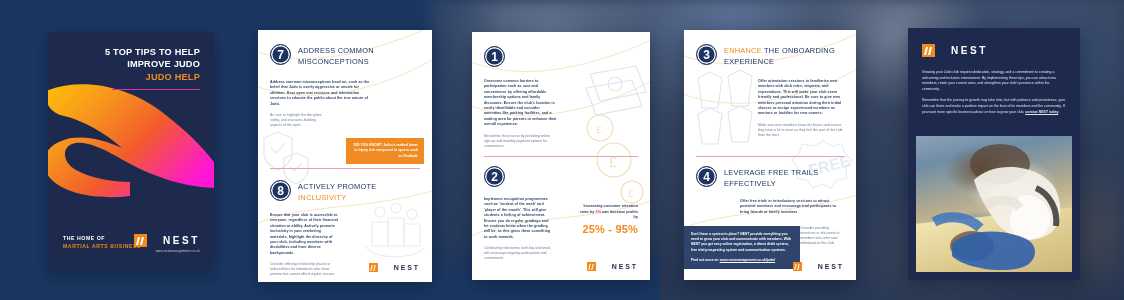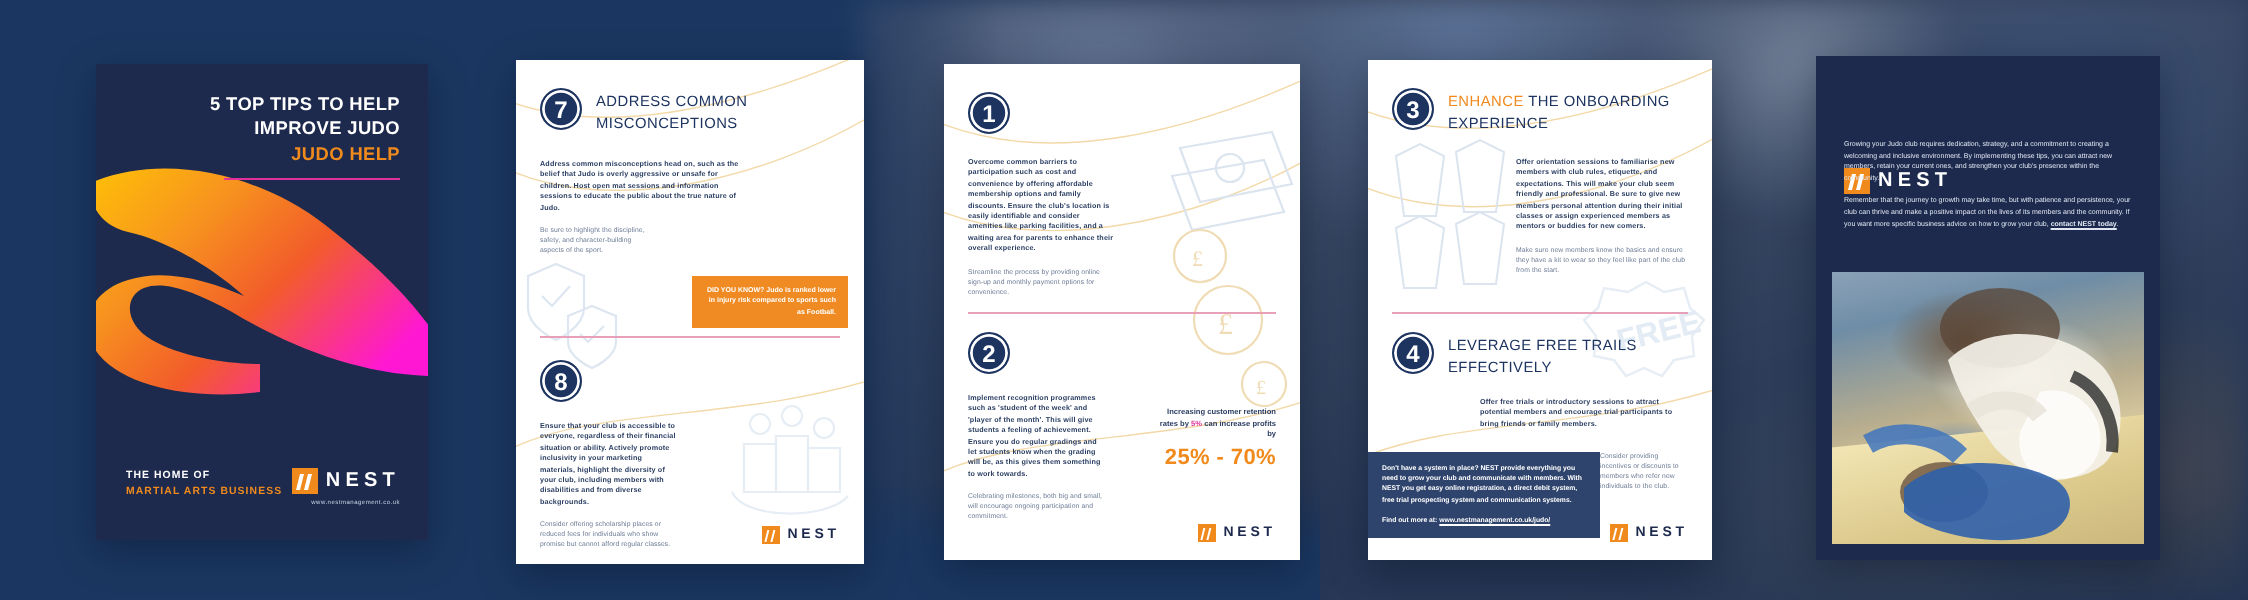--- a/index.html
+++ b/index.html
@@ -70,21 +70,21 @@
   .cover-foot {
     position: absolute; left: 15px; bottom: 20px;
     font-size: 5.2px; font-weight: bold; line-height: 8px; letter-spacing: .55px;
   }
   .cover-foot .l1 { color: #ffffff; }
   .cover-foot .l2 { color: #f08a1d; }
   .cover-logo { position: absolute; right: 14px; bottom: 17px; text-align: right; }
   .cover-url { font-size: 3px; color: #c9d3e4; letter-spacing: .25px; margin-top: 2px; }
 
   
-  .nest { display: flex; align-items: center; gap: 4px; margin-top: 40px; }
+  .nest { display: flex; align-items: center; gap: 16px; }
   .nest-mark {
     width: 13px; height: 13px; background: #f08a1d; position: relative; flex: none;
   }
   .nest-mark::before, .nest-mark::after {
     content: ""; position: absolute; background: #ffffff;
   }
   .nest-mark::before { left: 3px; top: 2.5px; width: 1.6px; height: 8px; transform: skewX(-14deg); }
   .nest-mark::after  { left: 7.4px; top: 2.5px; width: 1.6px; height: 8px; transform: skewX(-14deg); }
   .nest-word { color: #ffffff; font-weight: bold; font-size: 10px; letter-spacing: 2.6px; }
   .nest.dark .nest-word { color: #1d2a4d; }
@@ -247,20 +247,24 @@
     </div>
   </div>
 
   <div class="callout-orange" style="left:88px;top:108px;width:78px">DID YOU KNOW? Judo is ranked lower in injury risk compared to sports such as Football.</div>
 
   <div class="divider" style="top:138px"></div>
 
   <div class="tip" style="top:150px">
     <div class="tip-head">
       <div class="badge">8</div>
+      <div class="tip-title">
+        <span>ACTIVELY PROMOTE</span><br>
+        <span class="o">INCLUSIVITY</span>
+      </div>
     </div>
     <div style="padding:0 12px;margin-top:10px;width:92px">
       <div class="body-1">Ensure that your club is accessible to everyone, regardless of their financial situation or ability. Actively promote inclusivity in your marketing materials, highlight the diversity of your club, including members with disabilities and from diverse backgrounds.</div>
       <div class="body-2" style="margin-top:6px">Consider offering scholarship places or reduced fees for individuals who show promise but cannot afford regular classes.</div>
     </div>
   </div>
 
   <div class="page-logo" style="right:12px;bottom:10px">
     <div class="nest dark sm">
       <span class="nest-mark"></span>
@@ -312,21 +316,21 @@
   </div>
 
   <div class="stat-block" style="right:12px;top:172px;width:62px">
     <div class="stat-lead">
       <span>Increasing customer</span>
       <span>retention rates by</span>
       <span class="p">5%</span>
       <span>can increase</span>
       <span>profits by</span>
     </div>
-    <div class="stat-big">25% - 70%</div>
+    <div class="stat-big">25% - 95%</div>
   </div>
 
   <div class="page-logo" style="right:12px;bottom:9px">
     <div class="nest dark sm">
       <span class="nest-mark"></span>
       <span class="nest-word">NEST</span>
     </div>
   </div>
 </div>
 

